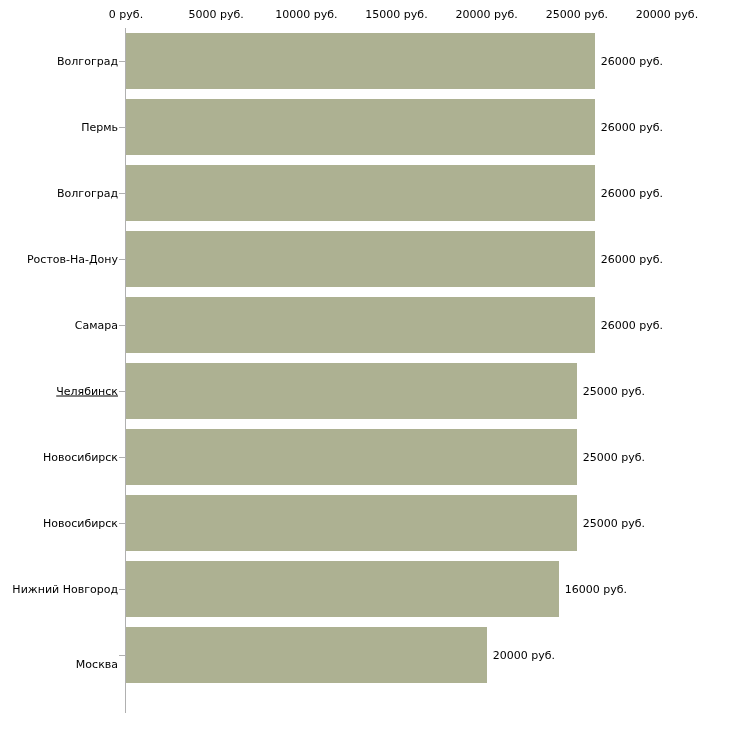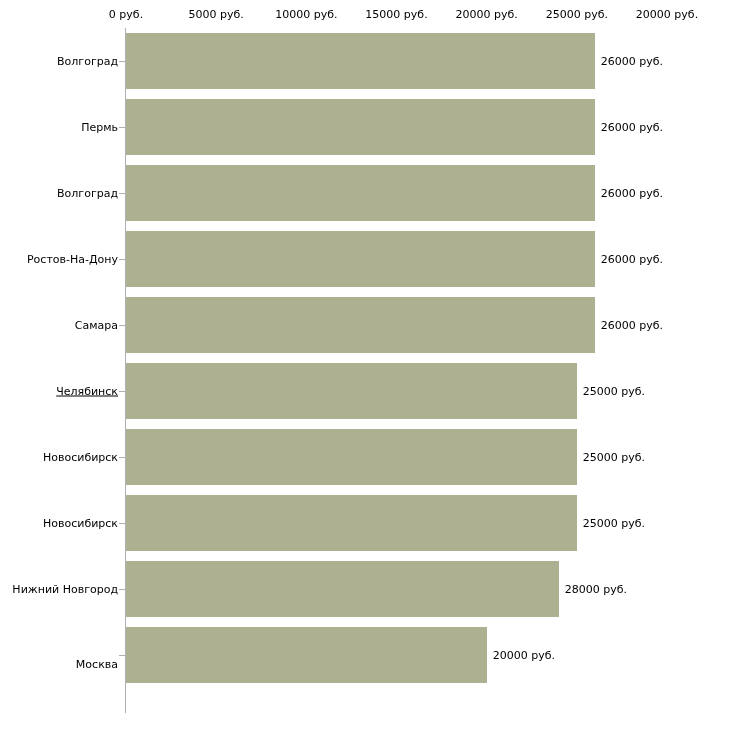--- a/index.html
+++ b/index.html
@@ -147,21 +147,21 @@
       <div class="row" style="top: 490px;">
         <div class="cat-label" style="top: 50%; transform: translateY(-50%);">Новосибирск</div>
         <div class="tickmark" style="top: 33px;"></div>
         <div class="bar" style="width: 450.833px; top: 5px; background: rgb(173, 177, 146);"></div>
         <div class="bar-value" style="left: 582.833px; top: 50%; transform: translateY(-50%);">25000 руб.</div>
       </div>
       <div class="row" style="top: 556px;">
         <div class="cat-label" style="top: 50%; transform: translateY(-50%);">Нижний Новгород</div>
         <div class="tickmark" style="top: 33px;"></div>
         <div class="bar" style="width: 432.8px; top: 5px; background: rgb(173, 177, 146);"></div>
-        <div class="bar-value" style="left: 564.8px; top: 50%; transform: translateY(-50%);">28000 руб.</div>
+        <div class="bar-value" style="left: 564.8px; top: 50%; transform: translateY(-50%);">16000 руб.</div>
       </div>
       <div class="row" style="top: 622px;">
         <div class="cat-label" style="top: 50%; transform: translateY(-50%); margin-top: 9px;">Москва</div>
         <div class="tickmark" style="top: 33px;"></div>
         <div class="bar" style="width: 360.667px; top: 5px; background: rgb(173, 177, 146);"></div>
         <div class="bar-value" style="left: 492.667px; top: 50%; transform: translateY(-50%);">20000 руб.</div>
       </div>
     </div>
 
 </div>

